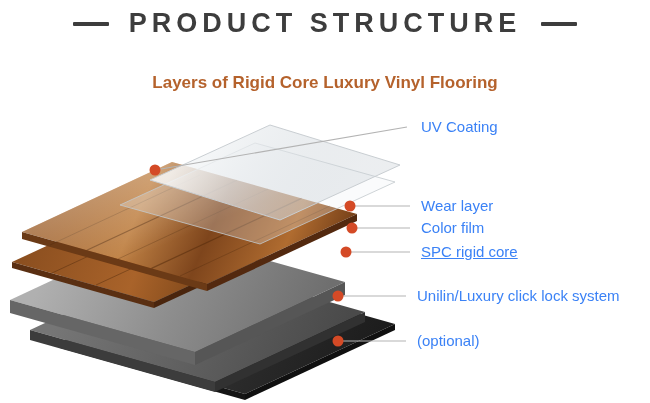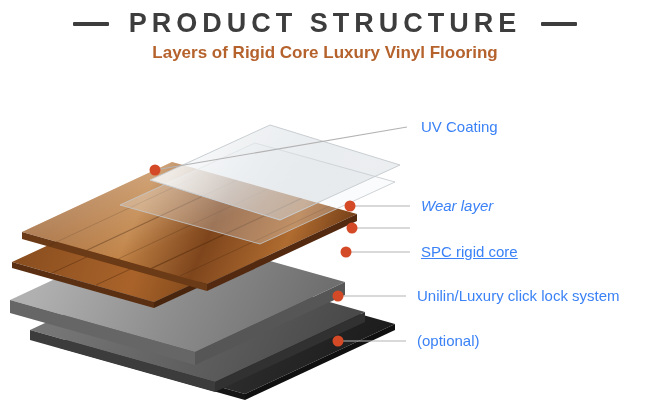--- a/index.html
+++ b/index.html
@@ -1,21 +1,21 @@
 <!DOCTYPE html>
 <html><head>
 <meta charset="utf-8">
 <style>
   html,body{margin:0;padding:0;background:#ffffff;}
   body{font-family:"Liberation Sans",sans-serif;}
   .page{position:relative;width:650px;height:403px;background:#ffffff;overflow:hidden;}
   .header{position:absolute;top:8px;left:0;width:100%;display:flex;align-items:center;justify-content:center;gap:20px;}
   .dash{width:36px;height:4px;background:#3d3d3d;border-radius:1px;}
   .title{font-size:27px;font-weight:bold;letter-spacing:5px;color:#3d3d3d;white-space:nowrap;}
-  .subtitle{position:absolute;top:43px;left:0;width:100%;text-align:center;font-size:17px;font-weight:bold;color:#b5622c;}
+  .subtitle{position:absolute;top:73px;left:0;width:100%;text-align:center;font-size:17px;font-weight:bold;color:#b5622c;}
   svg.diagram{position:absolute;left:0;top:0;width:650px;height:403px;display:block;}
   .label{position:absolute;font-size:15px;color:#3b82f6;line-height:1.25;white-space:nowrap;}
 </style>
 </head>
 <body>
 
 <div class="page">
 
   <div class="header">
     <span class="dash"></span>
@@ -117,20 +117,21 @@
       <circle cx="155" cy="170" r="5.5" fill="#d44a26"></circle>
       <circle cx="350" cy="206" r="5.5" fill="#d44a26"></circle>
       <circle cx="352" cy="228" r="5.5" fill="#d44a26"></circle>
       <circle cx="346" cy="252" r="5.5" fill="#d44a26"></circle>
       <circle cx="338" cy="296" r="5.5" fill="#d44a26"></circle>
       <circle cx="338" cy="341" r="5.5" fill="#d44a26"></circle>
     </g>
   </svg>
 
   <div class="label" style="left:421px;top:118px;">UV Coating</div>
-  <div class="label" style="left:421px;top:197px;font-style:italic;">Wear layer</div>
+  <div class="label" style="left:421px;top:197px;">Wear layer</div>
+  <div class="label" style="left:421px;top:219px;">Color film</div>
   <div class="label" style="left:421px;top:243px;text-decoration:underline;">SPC rigid core</div>
   <div class="label" style="left:417px;top:287px;">Unilin/Luxury click lock system</div>
   <div class="label" style="left:417px;top:332px;">
     <div>(optional)</div>
   </div>
 
 </div>
 
 </body></html>

